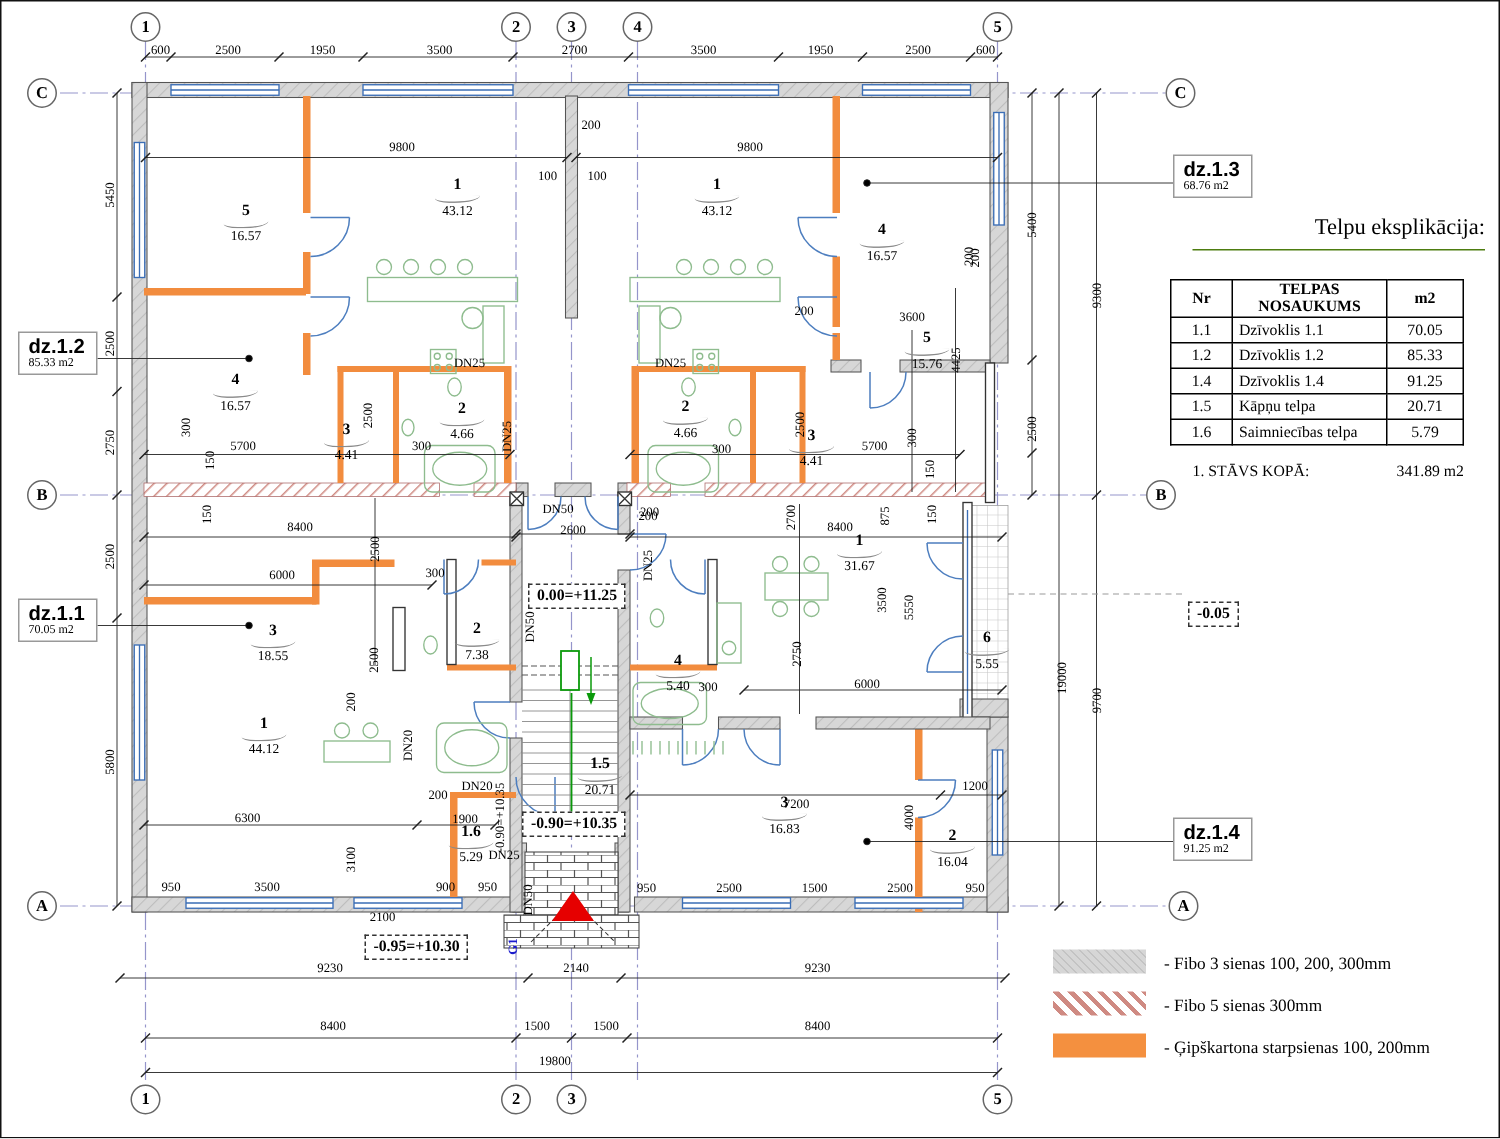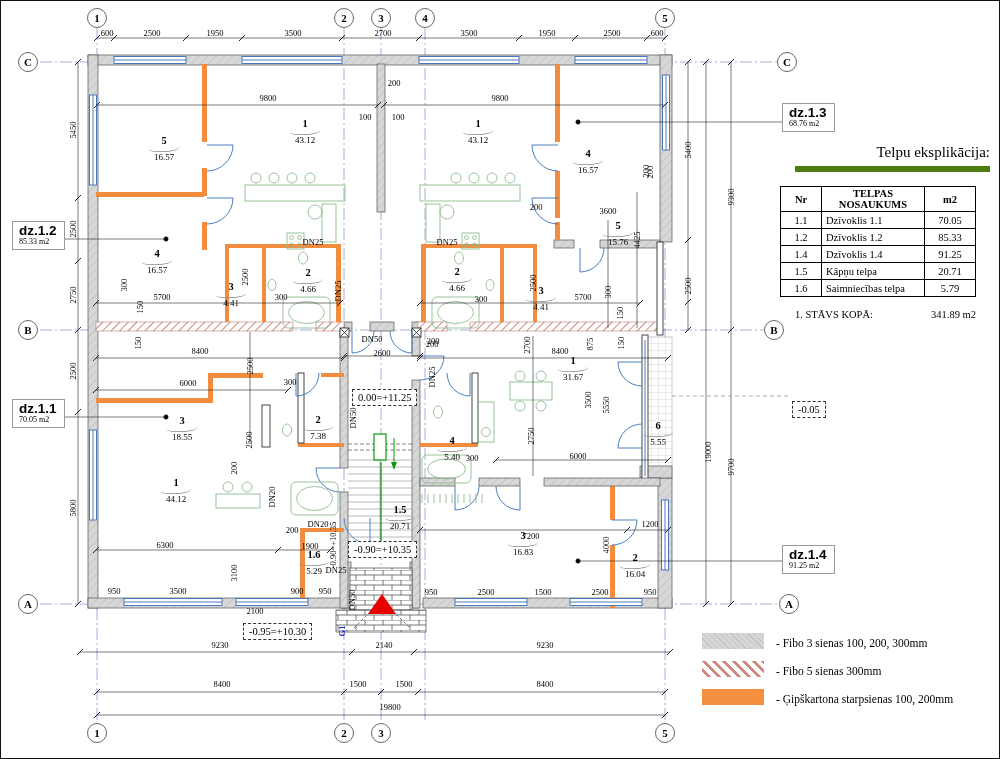--- a/index.html
+++ b/index.html
@@ -25,26 +25,26 @@
   .room .arc{width:30px;height:4px;border-bottom:1.2px solid #8a8a8a;
              border-radius:0 0 90% 50% / 0 0 160% 100%;margin:0 auto 1px;}
   .room .a{font-size:9px;}
 
   
   .dzbox{position:absolute;border:1px solid #999;background:#fff;padding:2px 7px 3px 6px;text-align:left;}
   .dzbox .t{font-family:"Liberation Sans", sans-serif;font-weight:bold;font-size:13.5px;line-height:1.05;}
   .dzbox .a{font-size:8px;line-height:1;}
 
   
-  .level{position:absolute;border:1px dashed #333;background:#fff;font-weight:normal;
+  .level{position:absolute;border:1px dashed #333;background:#fff;font-weight:bold;
          font-size:10.5px;padding:1px 5px;white-space:nowrap;line-height:1.25;}
 
   
   .expl-title{position:absolute;left:795px;top:144px;width:195px;text-align:right;
-              font-size:15px;color:#000;border-bottom:6px solid #4d7c0f;padding-bottom:5px;}
+              font-size:15px;color:#000;border-bottom:1px solid #4d7c0f;padding-bottom:5px;}
   table.expl{position:absolute;left:780px;top:186px;width:196px;border-collapse:collapse;
              font-size:10.5px;border:1.6px solid #000;}
   table.expl th,table.expl td{border:1px solid #000;padding:1px 4px;height:14px;}
   table.expl th{font-weight:bold;text-align:center;}
   td.c-nr{width:32px;text-align:center;}
   td.c-m2{width:42px;text-align:center;}
   .expl-total{position:absolute;left:795px;top:309px;width:181px;display:flex;
               justify-content:space-between;font-size:10.5px;}
 
   
@@ -341,21 +341,21 @@
       <span class="dim" style="left: 543px; top: 592px;">1500</span>
       <span class="dim" style="left: 600px; top: 592px;">2500</span>
       <span class="dim" style="left: 650px; top: 592px;">950</span>
       <span class="dim" style="left: 220px; top: 645px;">9230</span>
       <span class="dim" style="left: 384px; top: 645px;">2140</span>
       <span class="dim" style="left: 545px; top: 645px;">9230</span>
       <span class="dim" style="left: 222px; top: 684px;">8400</span>
       <span class="dim" style="left: 358px; top: 684px;">1500</span>
       <span class="dim" style="left: 404px; top: 684px;">1500</span>
       <span class="dim" style="left: 545px; top: 684px;">8400</span>
-      <span class="dim" style="left: 390px; top: 707px;">19800</span>
+      <span class="dim" style="left: 370px; top: 707px;">19800</span>
       <span class="dim" style="left: 268px; top: 98px;">9800</span>
       <span class="dim" style="left: 500px; top: 98px;">9800</span>
       <span class="dim" style="left: 394px; top: 83px;">200</span>
       <span class="dim" style="left: 365px; top: 117px;">100</span>
       <span class="dim" style="left: 398px; top: 117px;">100</span>
       <span class="dim rot" style="left: 124px; top: 285px;">300</span>
       <span class="dim rot" style="left: 140px; top: 307px;">150</span>
       <span class="dim" style="left: 162px; top: 297px;">5700</span>
       <span class="dim rot" style="left: 245px; top: 277px;">2500</span>
       <span class="dim" style="left: 281px; top: 297px;">300</span>

